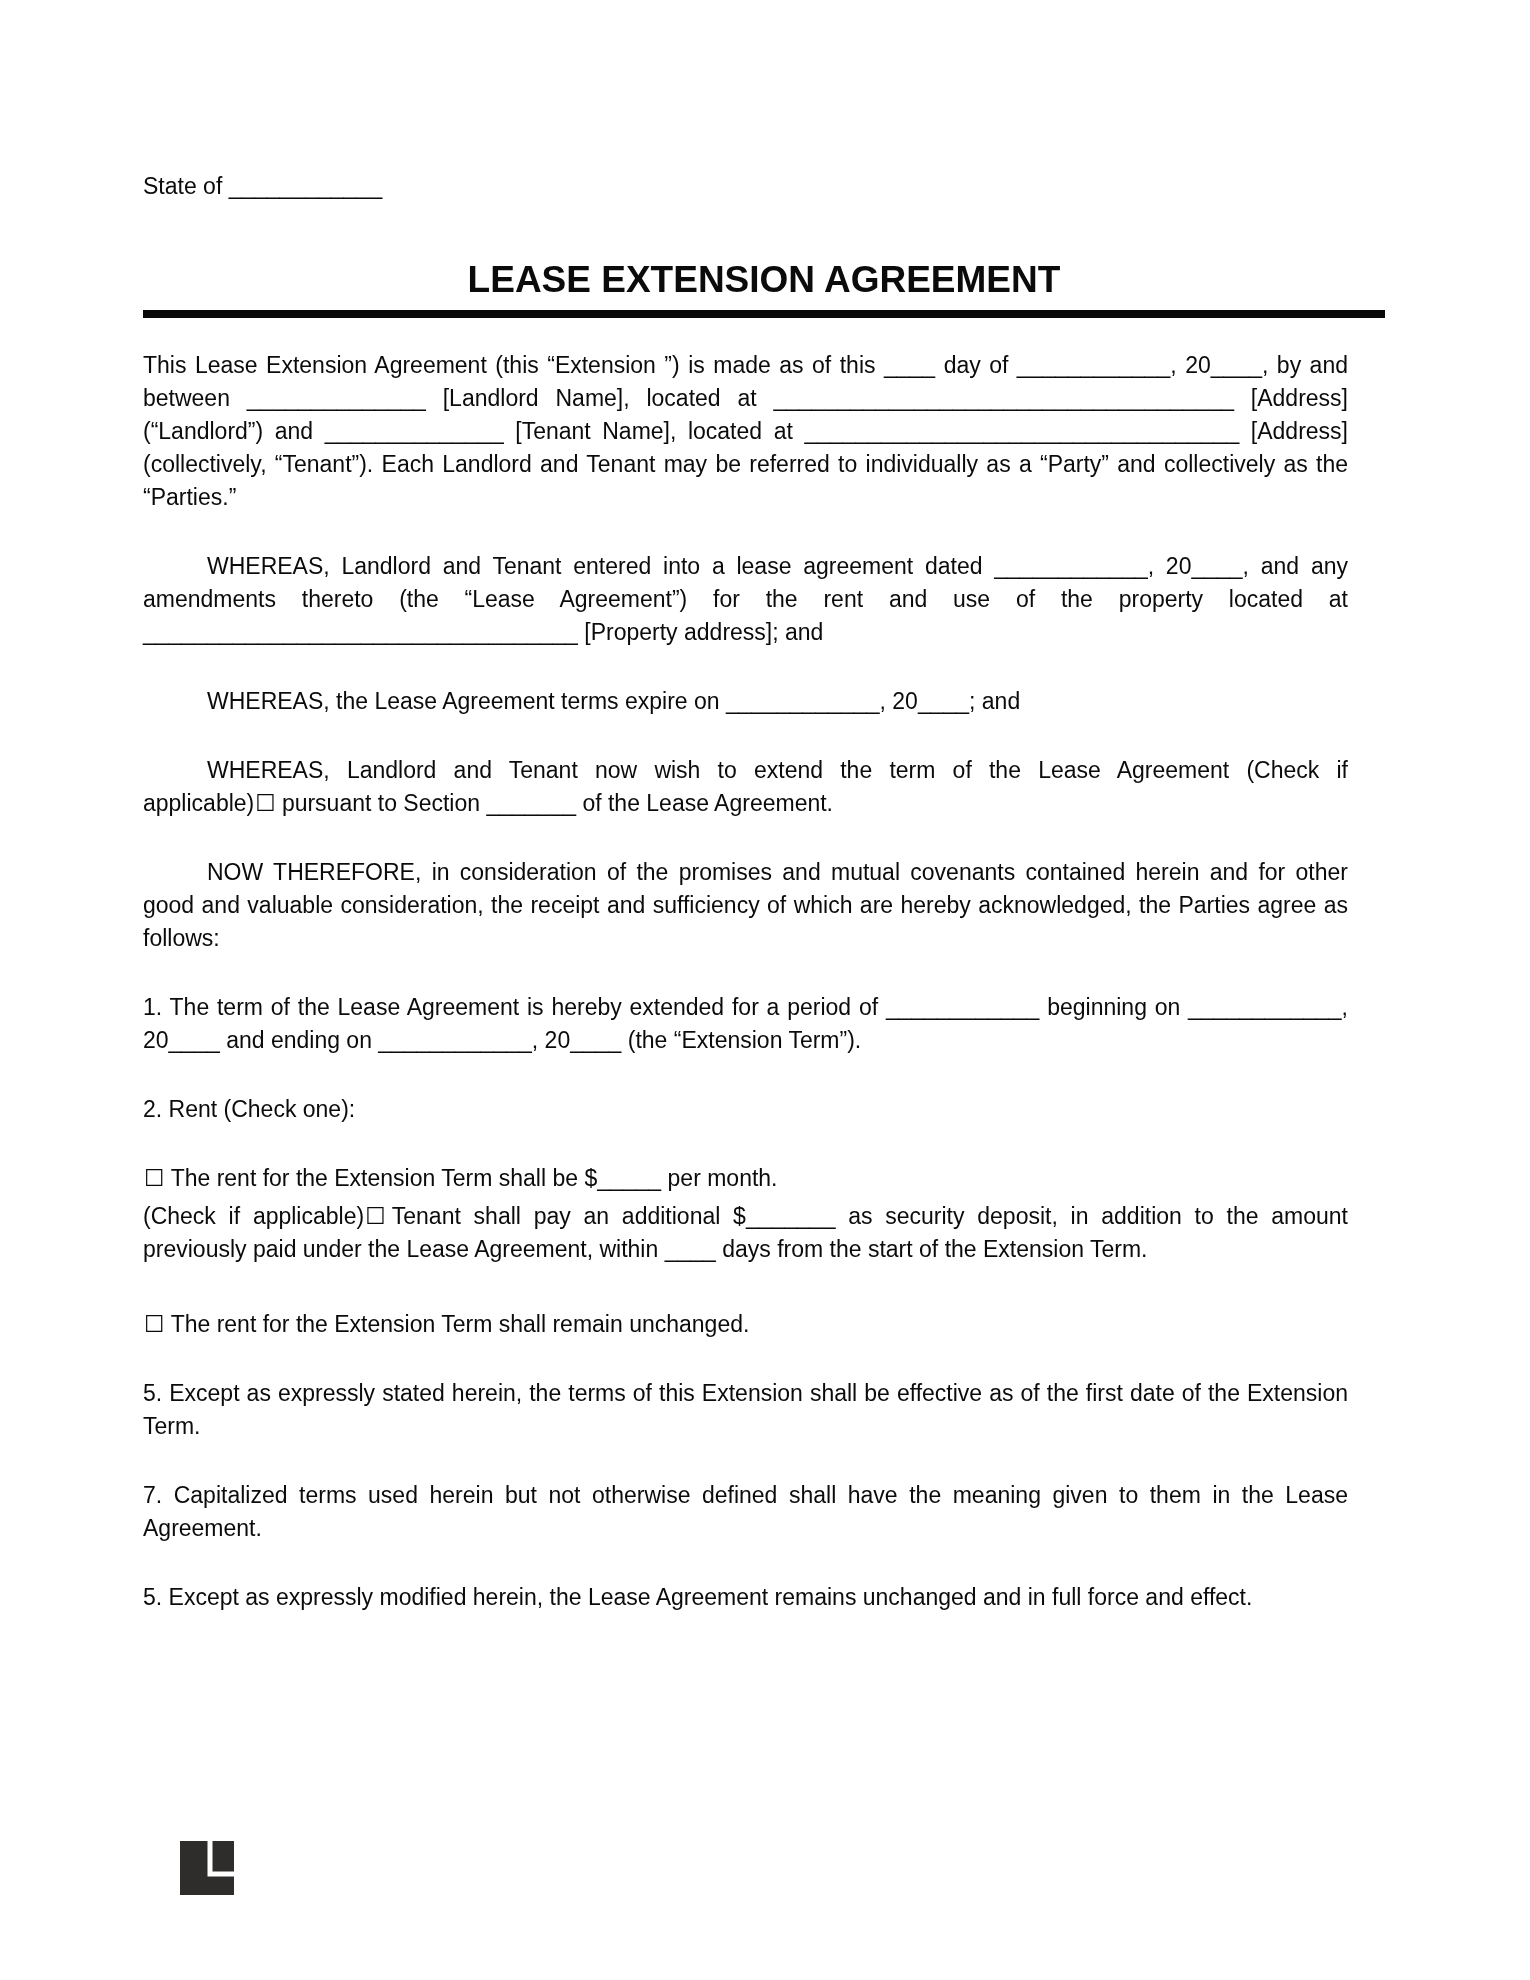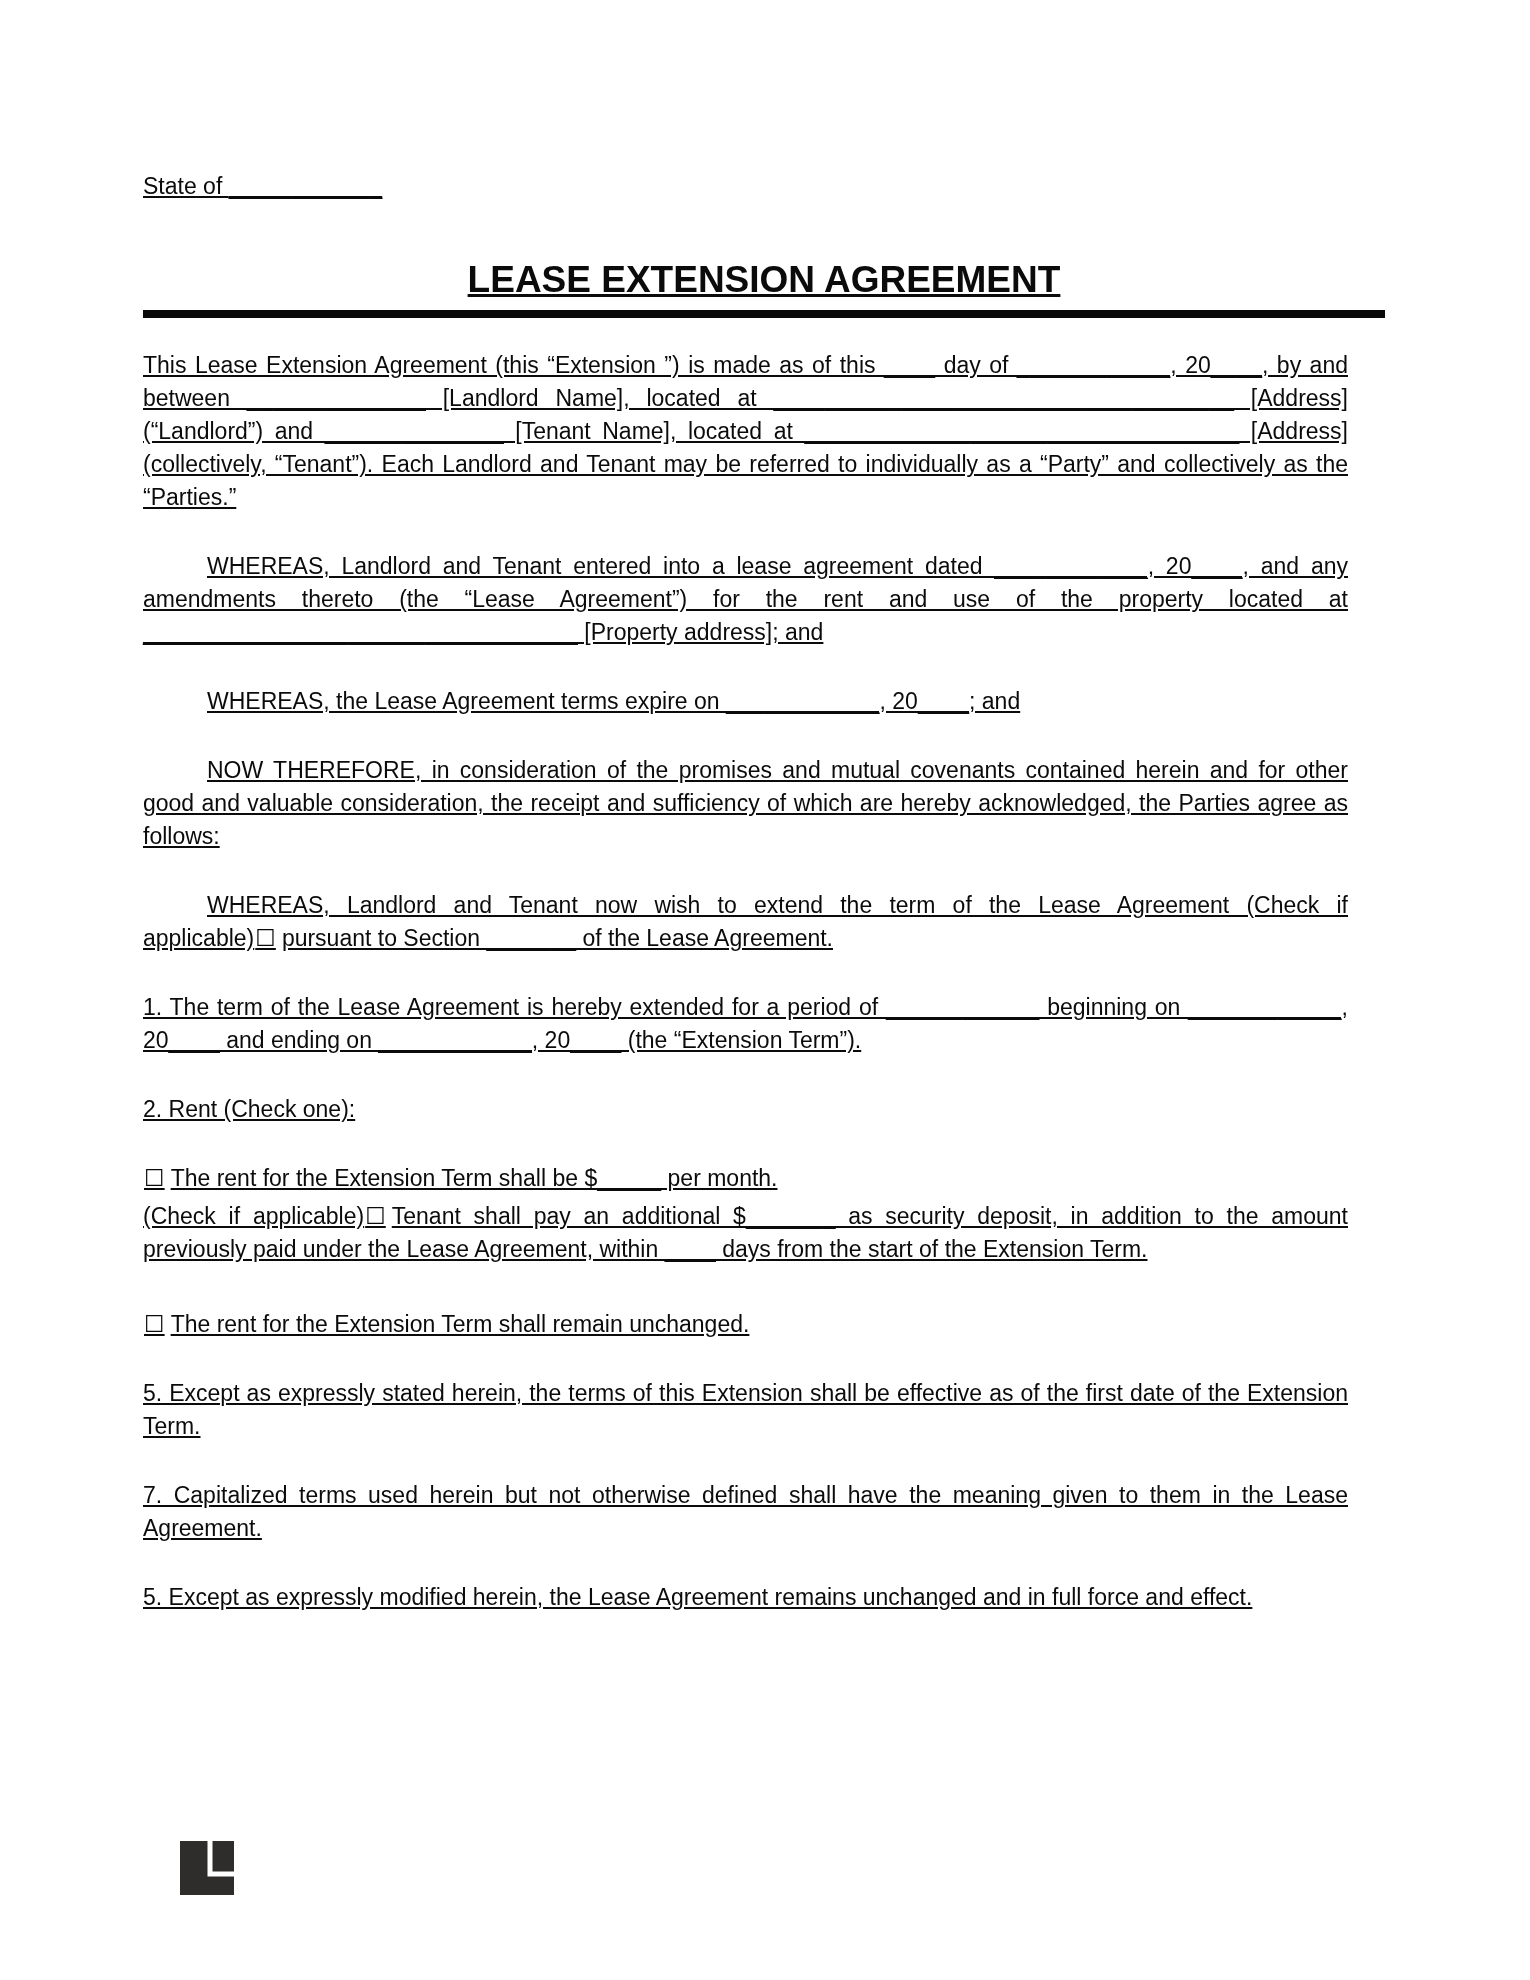--- a/index.html
+++ b/index.html
@@ -11,21 +11,21 @@
     position: relative;
     width: 1530px;
     height: 1980px;
     background: #ffffff;
     box-sizing: border-box;
     padding: 170px 0 0 143px;
     font-family: "Liberation Sans", "DejaVu Sans", sans-serif;
     color: #0b0b0b;
     overflow: hidden;
   }
-  .text-col { width: 1206px; text-decoration: underline; }
+  .text-col { width: 1206px; }
   p {
     margin: 0 1px 36px 0;
     font-size: 23px;
     line-height: 33px;
     text-align: justify;
   }
   .state-line {
     margin: 0 0 55px 0;
     text-align: left;
   }
@@ -71,23 +71,23 @@
 
     <h1 class="doc-title">LEASE EXTENSION AGREEMENT</h1>
     <div class="title-rule"></div>
 
     <p>This Lease Extension Agreement (this “Extension ”) is made as of this ____ day of ____________, 20____, by and between ______________ [Landlord Name], located at ____________________________________ [Address] (“Landlord”) and ______________ [Tenant Name], located at __________________________________ [Address] (collectively, “Tenant”). Each Landlord and Tenant may be referred to individually as a “Party” and collectively as the “Parties.”</p>
 
     <p class="indent">WHEREAS, Landlord and Tenant entered into a lease agreement dated ____________, 20____, and any amendments thereto (the “Lease Agreement”) for the rent and use of the property located at __________________________________ [Property address]; and</p>
 
     <p class="indent">WHEREAS, the Lease Agreement terms expire on ____________, 20____; and</p>
 
+    <p class="indent"><span>WHEREAS, Landlord and Tenant now wish to extend the term of the Lease Agreement (Check if applicable)</span><span class="cb">☐</span><span>pursuant to Section _______ of the Lease Agreement.</span></p>
+
     <p class="indent">NOW THEREFORE, in consideration of the promises and mutual covenants contained herein and for other good and valuable consideration, the receipt and sufficiency of which are hereby acknowledged, the Parties agree as follows:</p>
-
-    <p class="indent"><span>WHEREAS, Landlord and Tenant now wish to extend the term of the Lease Agreement (Check if applicable)</span><span class="cb">☐</span><span>pursuant to Section _______ of the Lease Agreement.</span></p>
 
     <p>1. The term of the Lease Agreement is hereby extended for a period of ____________ beginning on ____________, 20____ and ending on ____________, 20____ (the “Extension Term”).</p>
 
     <p>2. Rent (Check one):</p>
 
     <p class="rent-fixed"><span class="cb">☐</span><span>The rent for the Extension Term shall be $_____ per month.</span></p>
 
     <p class="deposit"><span>(Check if applicable)</span><span class="cb">☐</span><span>Tenant shall pay an additional $_______ as security deposit, in addition to the amount previously paid under the Lease Agreement, within ____ days from the start of the Extension Term.</span></p>
 
     <p><span class="cb">☐</span><span>The rent for the Extension Term shall remain unchanged.</span></p>

